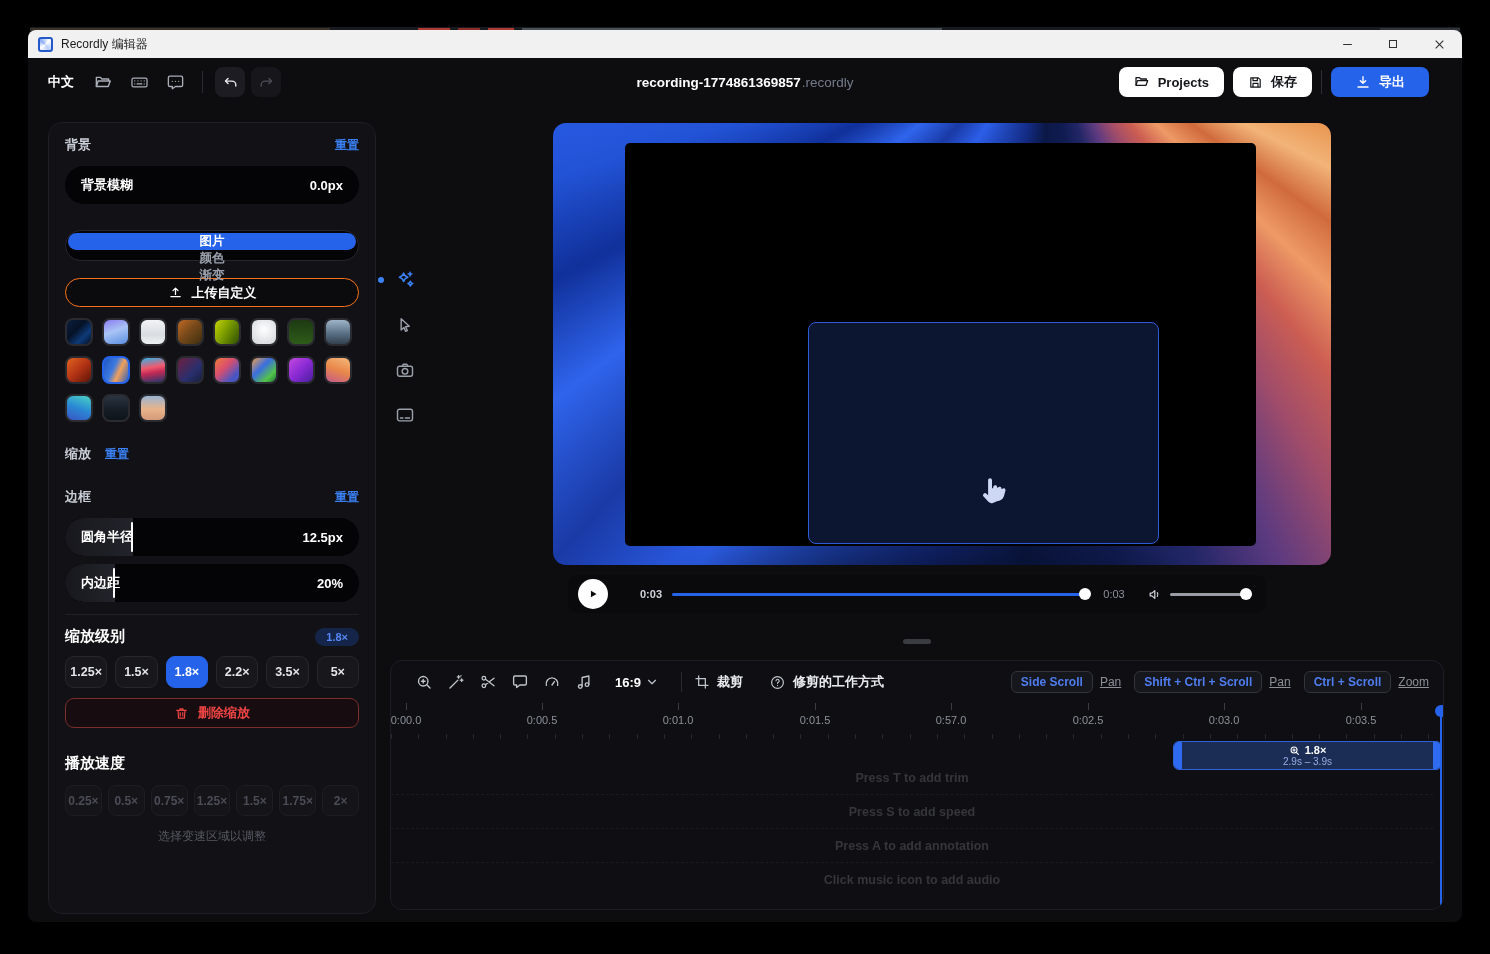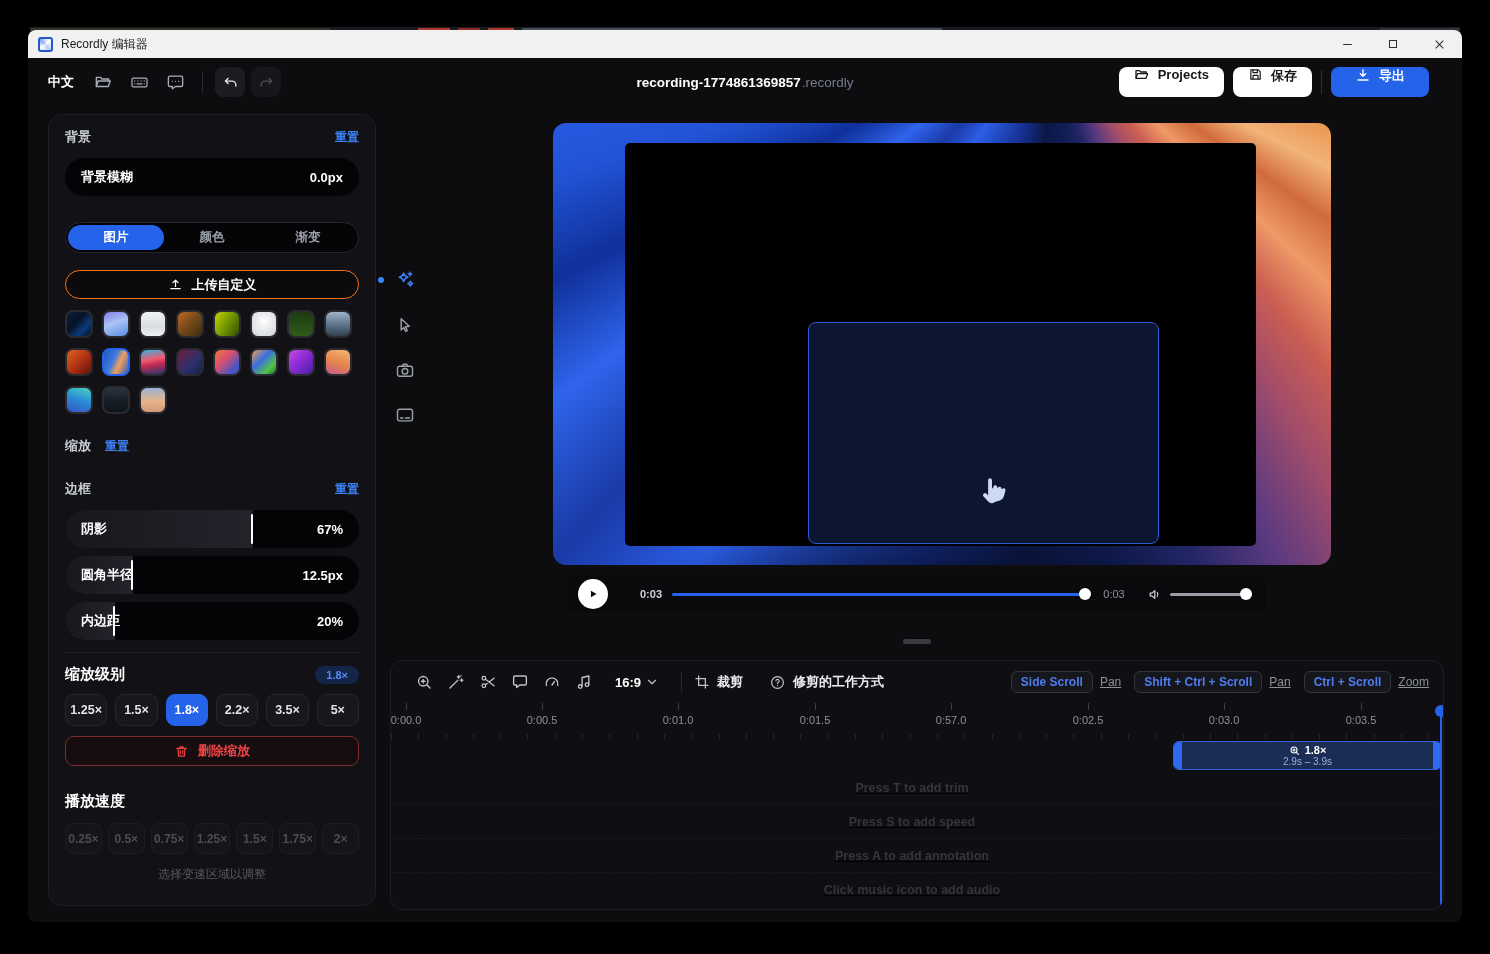--- a/index.html
+++ b/index.html
@@ -28,44 +28,44 @@
   .tb-left { position:absolute; left:20px; top:9px; display:flex; align-items:center; gap:6px; }
   .lang { color:#fff; font-weight:700; font-size:13px; margin-right:8px; }
   .tb-icon { width:30px; height:30px; border-radius:8px; display:flex; align-items:center; justify-content:center; color:#a9adb6; }
   .tb-sep { width:1px; height:22px; background:#2a2a31; margin:0 6px; }
   .undo-btn { background:#1c1c22; color:#e7e9ee; }
   .redo-btn { background:#16161b; color:#4c4d57; }
   .tb-center { position:absolute; left:0; right:0; top:0; height:48px; display:flex; align-items:center; justify-content:center; font-size:13.5px; }
   .fname { color:#fff; font-weight:700; }
   .fext { color:#747b8a; margin-left:1px; }
   .tb-right { position:absolute; right:33px; top:9px; display:flex; align-items:center; gap:9px; }
-  .pill-btn { height:30px; border-radius:8px; display:flex; align-items:flex-start; gap:8px; padding:0 15px;
+  .pill-btn { height:30px; border-radius:8px; display:flex; align-items:center; gap:8px; padding:0 15px;
               font-size:13px; font-weight:700; }
   .pill-white { background:#fff; color:#15161a; }
   .pill-blue { background:#2563eb; color:#fff; padding:0 24px; }
   .tb-sep2 { width:1px; height:24px; background:#2d2d34; }
 
   
-  .sidebar { position:absolute; left:20px; top:84px; width:328px; height:792px;
+  .sidebar { position:absolute; left:20px; top:92px; width:328px; height:792px;
              background:#121216; border:1px solid #1e1e24; border-radius:14px; padding:14px 16px; }
   .sec-head { display:flex; align-items:center; justify-content:space-between; height:16px; margin-bottom:13px; }
   .sec-head.inline { justify-content:flex-start; gap:14px; }
   .sec-title { color:#c9ced7; font-size:13px; font-weight:700; }
   .reset-link { color:#3b82f6; font-size:12px; font-weight:700; }
   .slider-row { position:relative; height:38px; border-radius:19px; background:#040406; overflow:hidden;
                 display:flex; align-items:center; justify-content:space-between; padding:0 16px; margin-bottom:8px; }
   .slider-fill { position:absolute; left:0; top:0; bottom:0; background:linear-gradient(to right,#17171d,#23232b);
                  border-radius:19px 0 0 19px; }
   .slider-fill::after { content:""; position:absolute; right:0; top:4px; bottom:4px; width:2px; background:#fff; border-radius:1px; }
   .slider-fill.zero::after { display:none; }
   .s-label { position:relative; color:#fff; font-size:13px; font-weight:700; }
   .s-value { position:relative; color:#fff; font-size:13px; font-weight:700; }
   .gap18 { height:18px; } .gap17 { height:17px; } .gap24 { height:24px; }
   .gap14 { height:14px; } .gap26 { height:26px; }
-  .tabs { height:31px; border:1px solid #26262d; background:#050507; border-radius:16px; display:flex; padding:2px; }
+  .tabs { height:31px; border:1px solid #26262d; background:#050507; border-radius:16px; display:flex; padding:2px;flex-direction:column; }
   .tab { flex:1; border-radius:14px; display:flex; align-items:center; justify-content:center;
          color:#9aa0ab; font-size:12.5px; font-weight:700; }
   .tab.active { background:#2563eb; color:#fff; }
   .upload-btn { height:29px; border:1px solid #f97316; background:#0b0b0e; border-radius:15px;
                 display:flex; align-items:center; justify-content:center; gap:9px; color:#fff;
                 font-size:13px; font-weight:700; }
   .thumb-grid { display:grid; grid-template-columns:repeat(8,28px); gap:10px 9px; margin-top:11px; }
   .thumb { width:28px; height:28px; border-radius:8px; border:2px solid #2a2a31; }
   .thumb.selected { border-color:#2563eb; }
   .divider { height:1px; background:#202027; margin:12px 0; }
@@ -148,21 +148,21 @@
               align-items:center; justify-content:center; }
   .zoom-seg::before, .zoom-seg::after { content:""; position:absolute; top:0; bottom:0; width:8px; background:#2e6bf0; }
   .zoom-seg::before { left:0; border-radius:5px 0 0 5px; }
   .zoom-seg::after { right:0; border-radius:0 5px 5px 0; }
   .zs-line1 { display:flex; align-items:center; gap:5px; color:#fff; font-size:11px; font-weight:700; line-height:12px; }
   .zs-line2 { color:#97aee2; font-size:10px; line-height:11px; }
 
   .playhead-line { position:absolute; left:1049px; top:48px; width:2px; height:196px; background:#2563eb; }
   .playhead-knob { position:absolute; left:1044px; top:44px; width:12px; height:12px; border-radius:50%; background:#2563eb; }
 
-  .tl-hints { position:absolute; left:0; right:10px; top:110px;text-decoration:underline; }
+  .tl-hints { position:absolute; left:0; right:10px; top:100px; }
   .hint-row { height:34px; display:flex; align-items:center; justify-content:center;
               color:#35353c; font-size:12.5px; font-weight:600; border-bottom:1px dashed #1a1a1f; }
   .hint-row:last-child { border-bottom:none; }
 </style>
 </head>
 <body>
 
 <div class="bg-strip">
   <span class="dash" style="left:0;width:300px;background:#3a3229;"></span>
   <span class="dash" style="left:388px;width:32px;background:#b03a33;"></span>
@@ -317,25 +317,20 @@
       <span class="sec-title">缩放</span>
       <span class="reset-link">重置</span>
     </div>
 
     <div class="gap14"></div>
     <div class="sec-head">
       <span class="sec-title">边框</span>
       <span class="reset-link">重置</span>
     </div>
     <div class="slider-row">
-      <div class="slider-fill" style="width: 64%;"></div>
-      <span class="s-label">阴影</span>
-      <span class="s-value">67%</span>
-    </div>
-    <div class="slider-row">
       <div class="slider-fill" style="width: 23%;"></div>
       <span class="s-label">圆角半径</span>
       <span class="s-value">12.5px</span>
     </div>
     <div class="slider-row">
       <div class="slider-fill" style="width: 17%;"></div>
       <span class="s-label">内边距</span>
       <span class="s-value">20%</span>
     </div>
 

